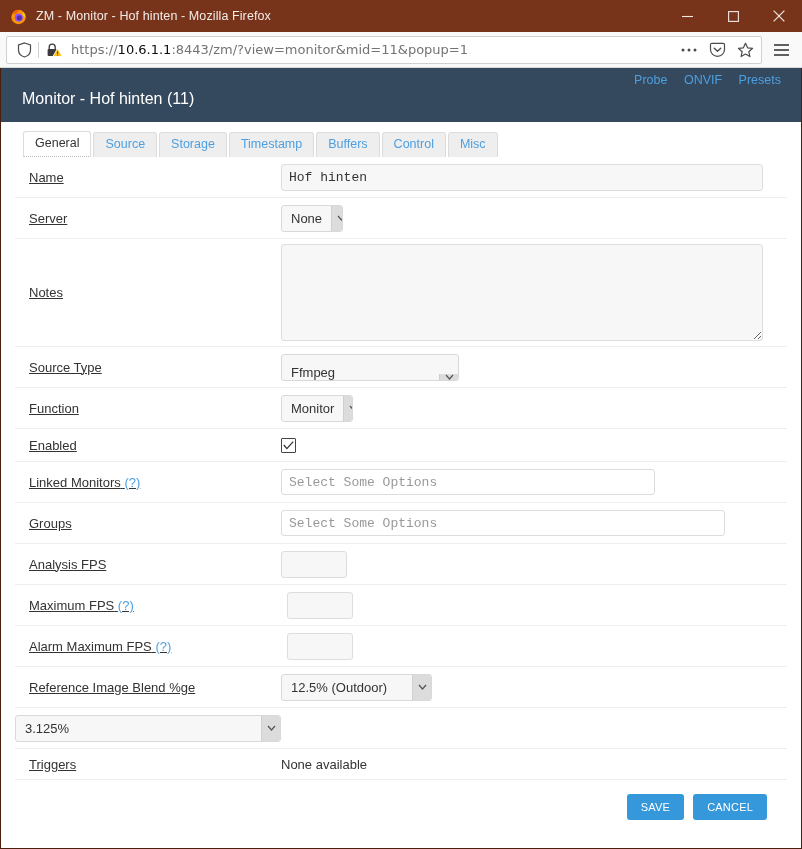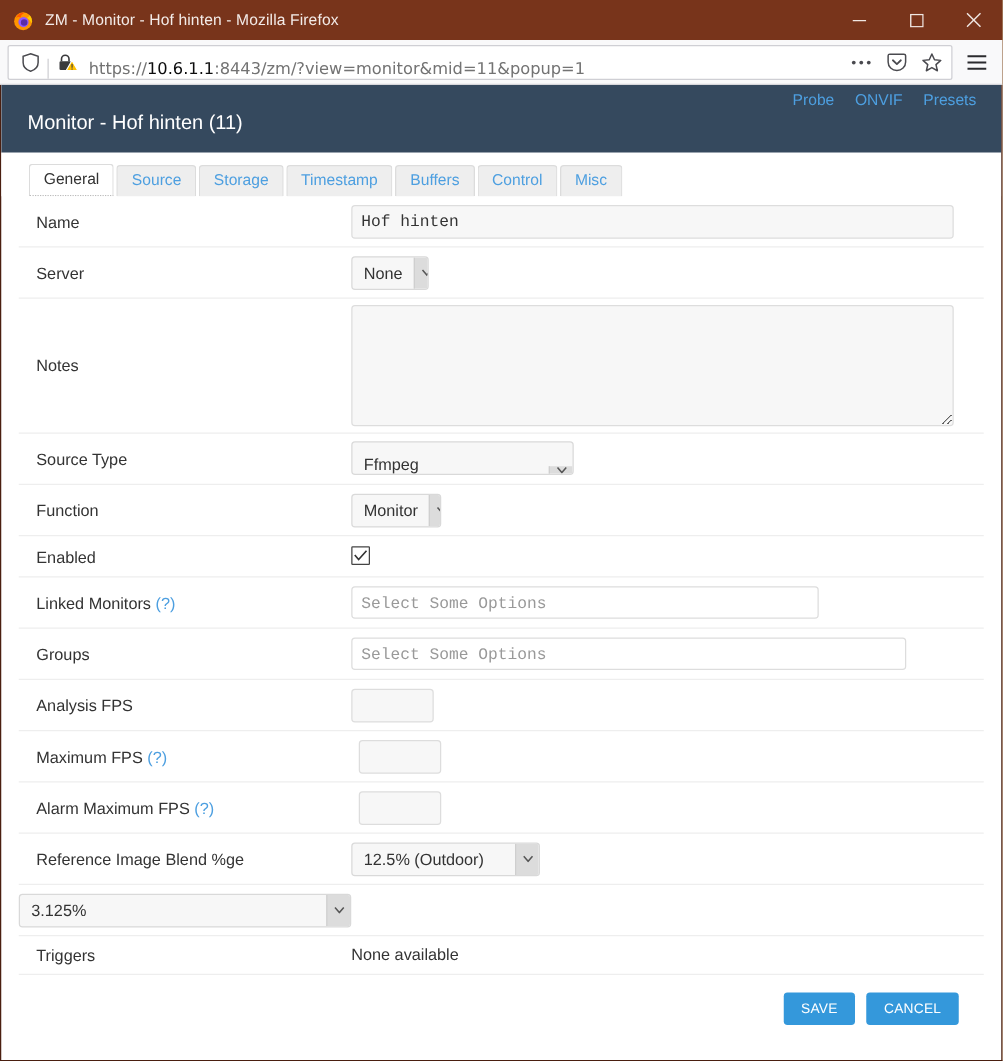--- a/index.html
+++ b/index.html
@@ -10,21 +10,21 @@
     font-family: "Liberation Sans", sans-serif;
   }
   body {
     background: #5a2414;
   }
 
   
   .window {
     width: 802px;
     height: 849px;
-    background: #a16207;
+    background: #fde047;
     display: flex;
     flex-direction: column;
   }
 
   .titlebar {
     height: 32px;
     background: #78341b;
     display: flex;
     align-items: center;
     padding: 0 0 0 10px;
@@ -69,21 +69,21 @@
     flex: 0 0 36px;
     border-bottom: 1px solid #d7d7db;
   }
   .urlbar {
     flex: 1;
     height: 28px;
     background: #ffffff;
     border: 1px solid #cfcfd4;
     border-radius: 2px;
     display: flex;
-    align-items: flex-end;
+    align-items: center;
     padding: 0 2px 0 4px;
     margin-right: 4px;
   }
   .url-icon {
     width: 26px; height: 26px;
     display: flex;
     align-items: center;
     justify-content: center;
     flex: 0 0 26px;
   }
@@ -195,20 +195,21 @@
     min-height: 41px;
     padding: 5px 0;
   }
   .row:last-child { border-bottom: 1px solid #eeeeee; }
   .lbl {
     width: 266px;
     flex: 0 0 266px;
     font-size: 13px;
     color: #333333;
     padding-left: 14px;
+    text-decoration: underline;
   }
   .lbl .q { color: #4d9fe0; }
   .fld { flex: 1; }
 
   input.txt, textarea.ta {
     font-family: Liberation Mono, monospace;
     font-size: 13px;
     color: #333;
     background: #f7f7f7;
     border: 1px solid #dddddd;

